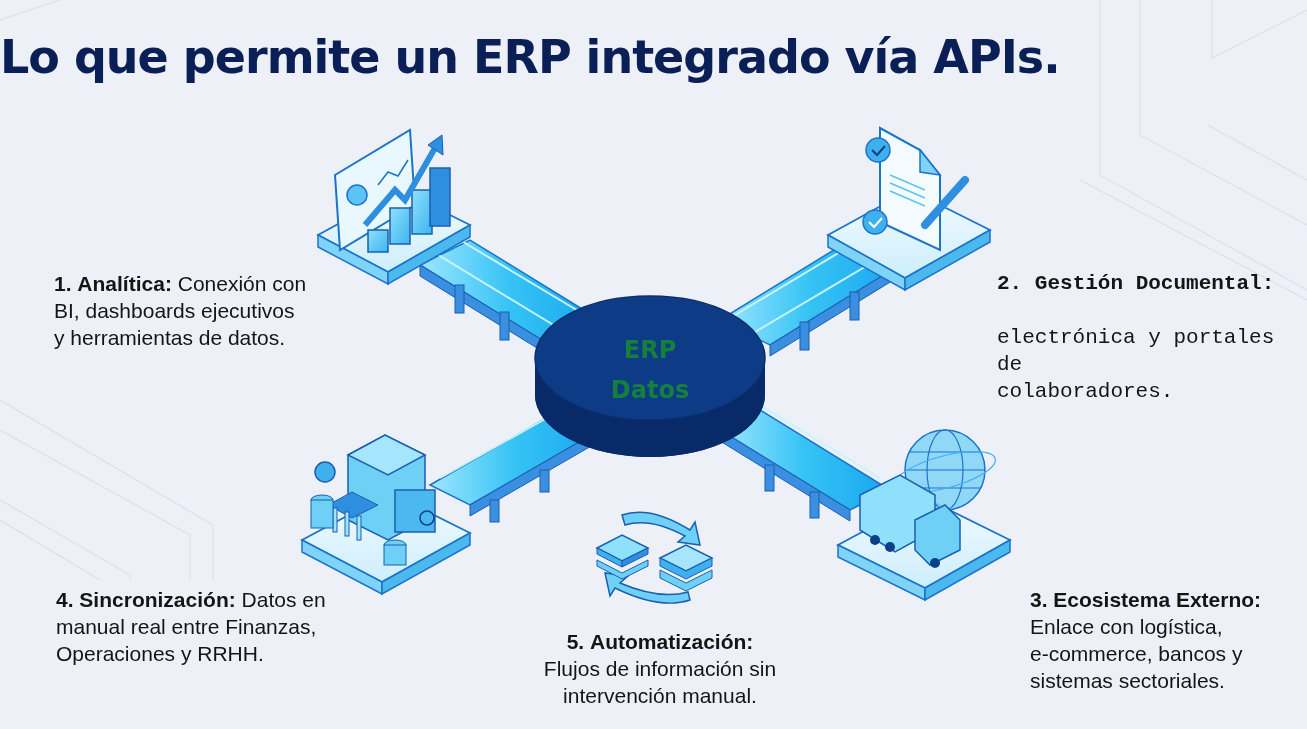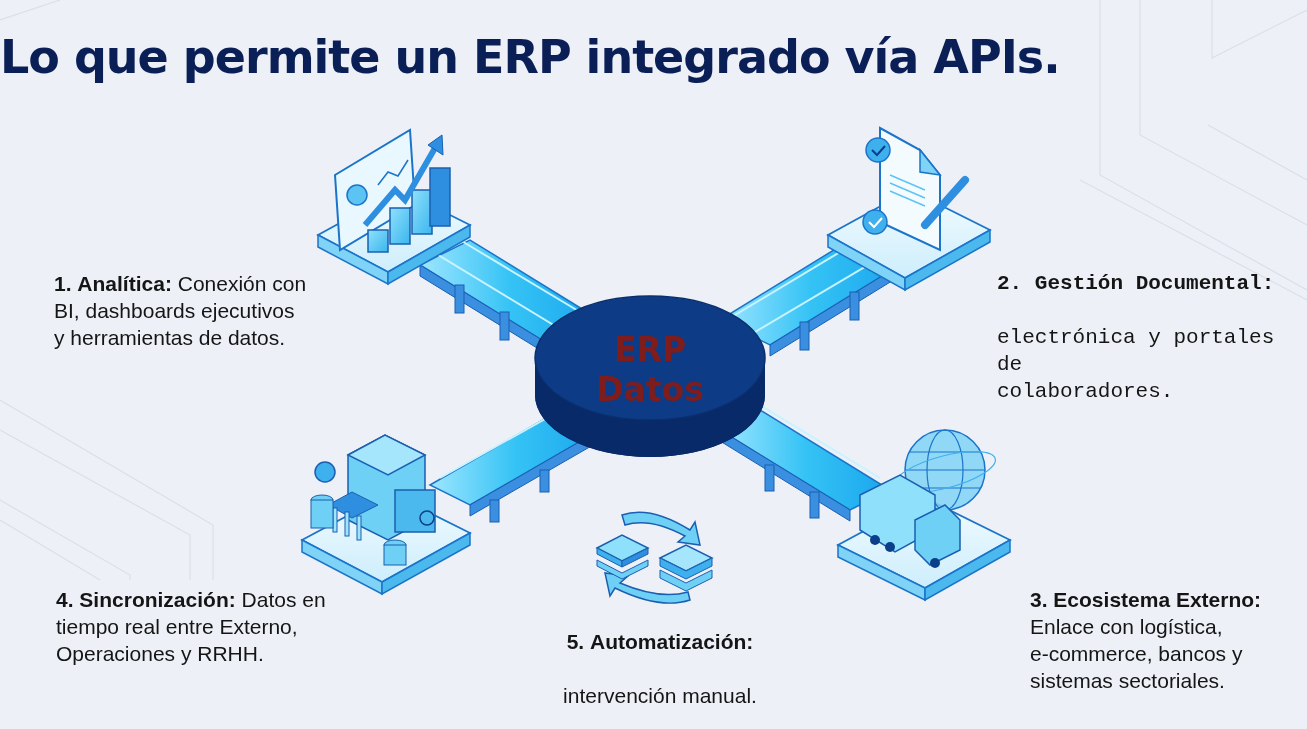--- a/index.html
+++ b/index.html
@@ -16,22 +16,22 @@
     color: #0b1f57; letter-spacing: -1px;
   }
   .diagram { position: absolute; left: 0; top: 0; width: 1307px; height: 729px; }
   .label {
     position: absolute; font-size: 21px; line-height: 27px; color: #151515;
   }
   .label b { font-weight: bold; }
   .label.center { text-align: center; }
   .core-text {
     position: absolute; left: 560px; top: 330px; width: 180px; text-align: center;
-    font-family: "DejaVu Sans", sans-serif; font-weight: bold; color: #7f1d1d;
-    font-size: 33px; line-height: 40px;
+    font-family: "DejaVu Sans", sans-serif; font-weight: bold; color: #15803d;
+    font-size: 24px; line-height: 40px;
   }
 </style>
 </head>
 <body>
 
 <svg class="bg-lines" viewBox="0 0 1307 729">
   <g stroke="#d9e0ea" stroke-width="1.2" fill="none">
     <path d="M1100 0 V175 L1307 290"></path>
     <path d="M1140 0 V135 L1307 225"></path>
     <path d="M1212 0 V58 L1307 10"></path>
@@ -207,22 +207,22 @@
   <b>Ecosistema Externo:</b><br>
   <span>Enlace con logística,</span><br>
   <span>e-commerce, bancos y</span><br>
   <span>sistemas sectoriales.</span>
 </div>
 
 <div class="label" style="left:56px; top:586px;">
   <b>4.</b>
   <b>Sincronización:</b>
   <span>Datos en</span><br>
-  <span>tiempo real entre Externo,</span><br>
+  <span>manual real entre Finanzas,</span><br>
   <span>Operaciones y RRHH.</span>
 </div>
 
 <div class="label center" style="left:490px; top:628px; width:340px;">
   <b>5.</b>
   <b>Automatización:</b><br>
-  <br>
+  <span>Flujos de información sin</span><br>
   <span>intervención manual.</span>
 </div>
 
 </body></html>

